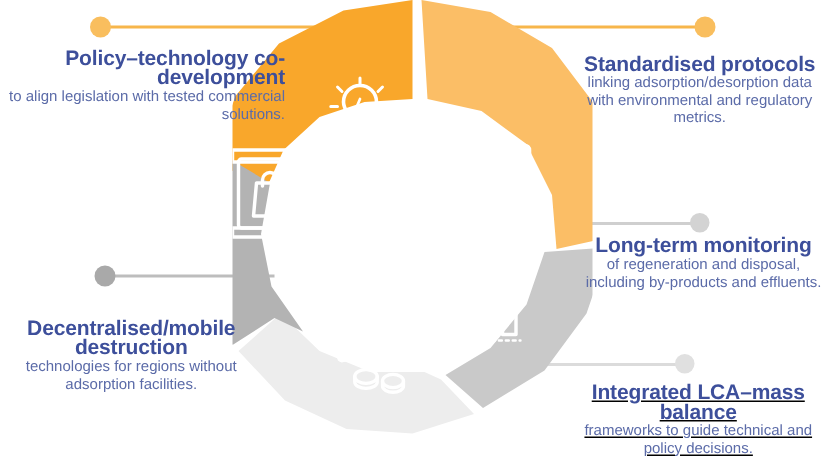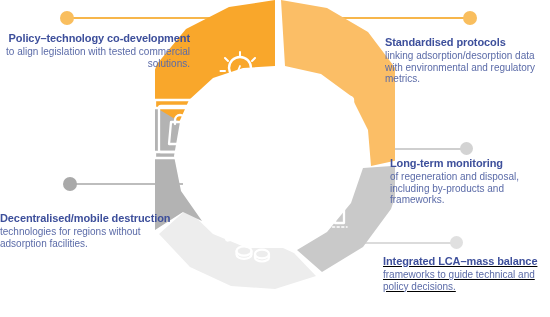--- a/index.html
+++ b/index.html
@@ -13,33 +13,33 @@
   .stage{position:absolute;inset:0;}
 
   
   .conn{position:absolute;height:2px;}
   .dot{position:absolute;border-radius:50%;}
 
   
   .block{position:absolute;}
   .block .title{
     font-weight:bold;
-    font-size:11px;
+    font-size:14px;
     line-height:13px;
     color:#3D4F9B;
     letter-spacing:-0.1px;
   }
   .block .desc{
     font-size:10px;
     line-height:11.5px;
     color:#5B6BA8;
     margin-top:1px;
   }
   .t-left{text-align:right;}
-  .t-center{}
+  .t-center{text-align:center;}
 
   
   .wheel{position:absolute;left:155px;top:-8px;width:240px;height:330px;}
   .wheel svg{display:block;}
 </style>
 </head>
 <body>
 
 <div class="stage">
 
@@ -184,21 +184,21 @@
     <div class="desc">to align legislation with tested commercial solutions.</div>
   </div>
 
   <div class="block t-center" style="left:385px;top:36px;width:163px;">
     <div class="title">Standardised protocols</div>
     <div class="desc">linking adsorption/desorption data with environmental and regulatory metrics.</div>
   </div>
 
   <div class="block t-center" style="left:390px;top:157px;width:158px;">
     <div class="title">Long-term monitoring</div>
-    <div class="desc">of regeneration and disposal, including by-products and frameworks.</div>
+    <div class="desc">of regeneration and disposal, including by-products and effluents.</div>
   </div>
 
   <div class="block t-center" style="left:383px;top:255px;width:165px;text-decoration:underline;">
     <div class="title">Integrated LCA–mass balance</div>
     <div class="desc">frameworks to guide technical and policy decisions.</div>
   </div>
 
   <div class="block t-center" style="left:0px;top:212px;width:175px;">
     <div class="title">Decentralised/mobile destruction</div>
     <div class="desc">technologies for regions without adsorption facilities.</div>

